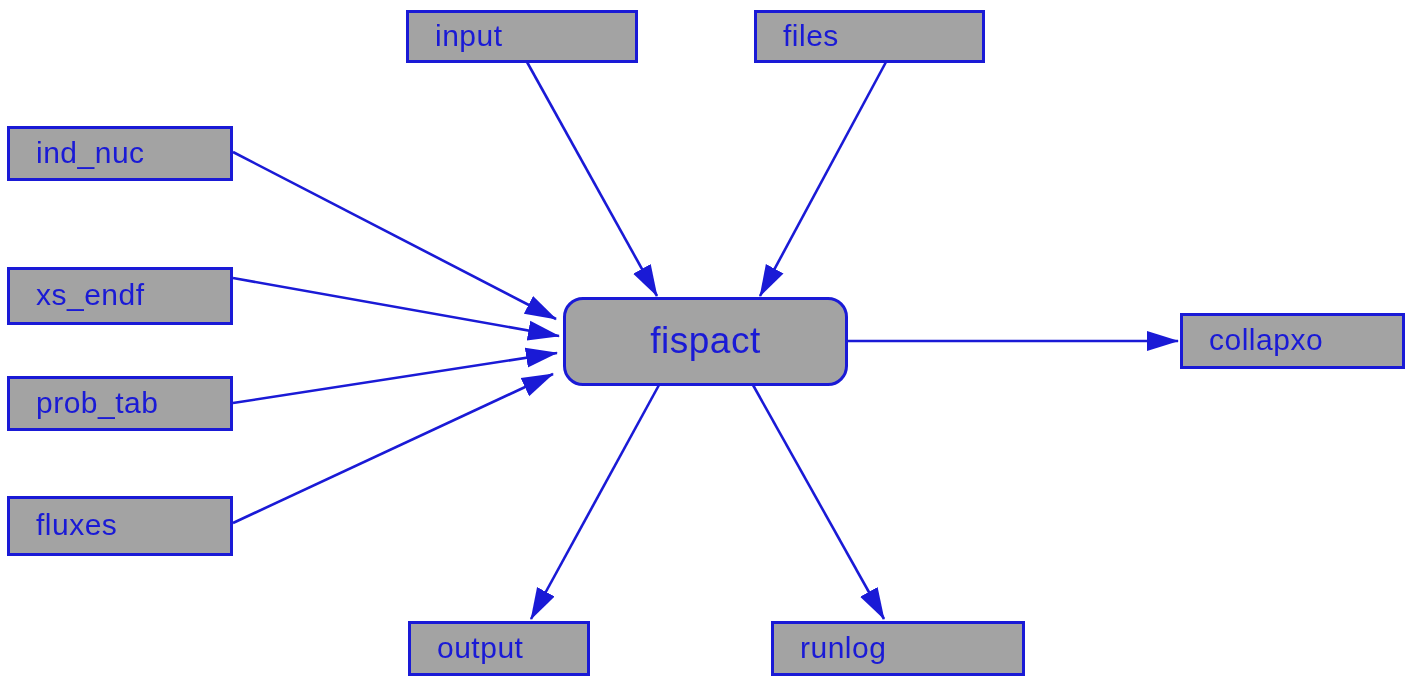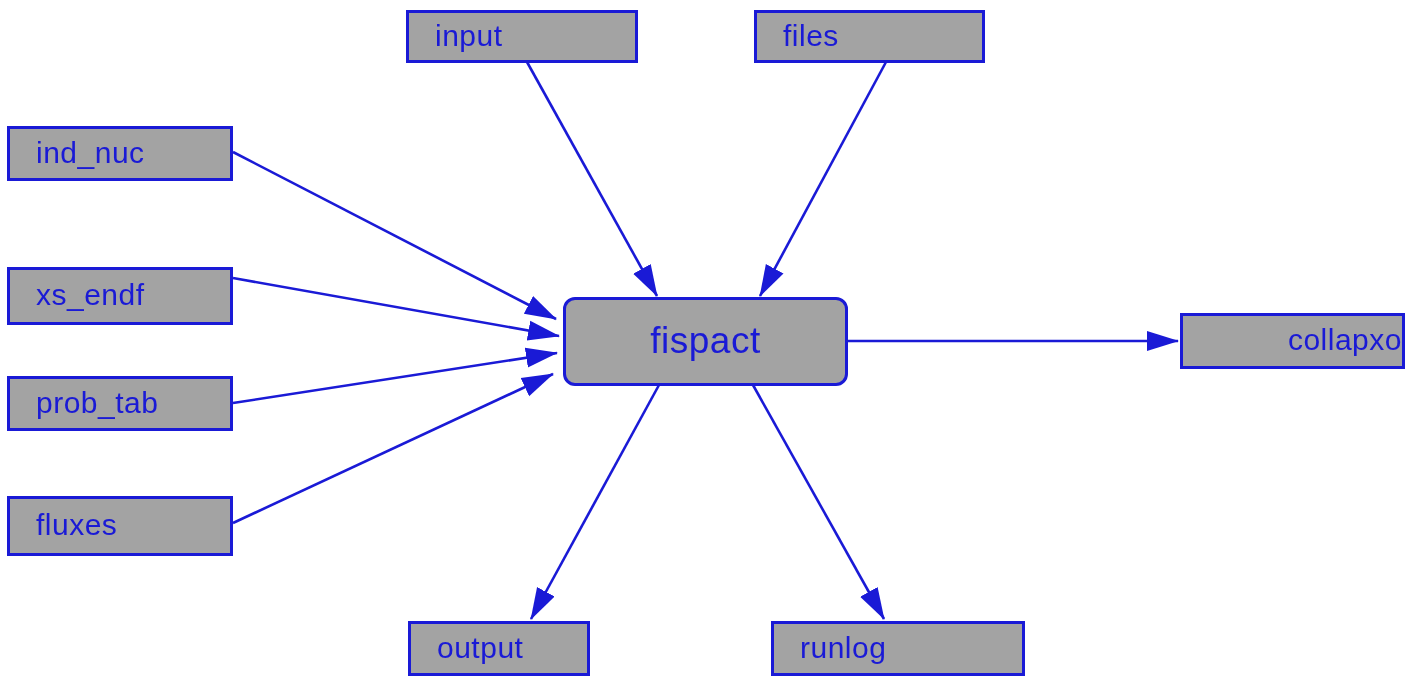--- a/index.html
+++ b/index.html
@@ -31,21 +31,21 @@
     display: flex;
     align-items: center;
     font-size: 30px;
     letter-spacing: 0.5px;
   }
   .node.rect {
     justify-content: flex-start;
     padding-left: 26px;
   }
   .node.rounded {
-    border-radius: 12px;
+    border-radius: 20px;
     justify-content: center;
     padding-left: 0;
     font-size: 37px;
   }
   .lbl {
     white-space: nowrap;
     line-height: 1;
     transform: translateY(-1px);
   }
 </style>
@@ -94,21 +94,21 @@
   </div>
 
   <div class="node rect" style="left:754px; top:10px; width:231px; height:53px;">
     <span class="lbl">files</span>
   </div>
 
   <div class="node rounded" style="left:563px; top:297px; width:285px; height:89px;">
     <span class="lbl">fispact</span>
   </div>
 
-  <div class="node rect" style="left:1180px; top:313px; width:225px; height:56px;justify-content:flex-end;">
+  <div class="node rect" style="left:1180px; top:313px; width:225px; height:56px;">
     <span class="lbl">collapxo</span>
   </div>
 
   <div class="node rect" style="left:408px; top:621px; width:182px; height:55px;">
     <span class="lbl">output</span>
   </div>
 
   <div class="node rect" style="left:771px; top:621px; width:254px; height:55px;">
     <span class="lbl">runlog</span>
   </div>

